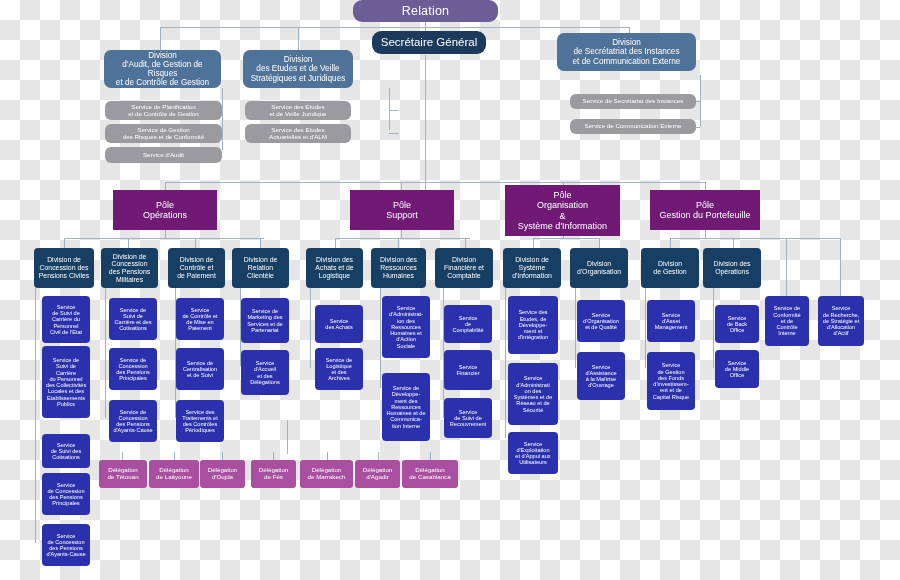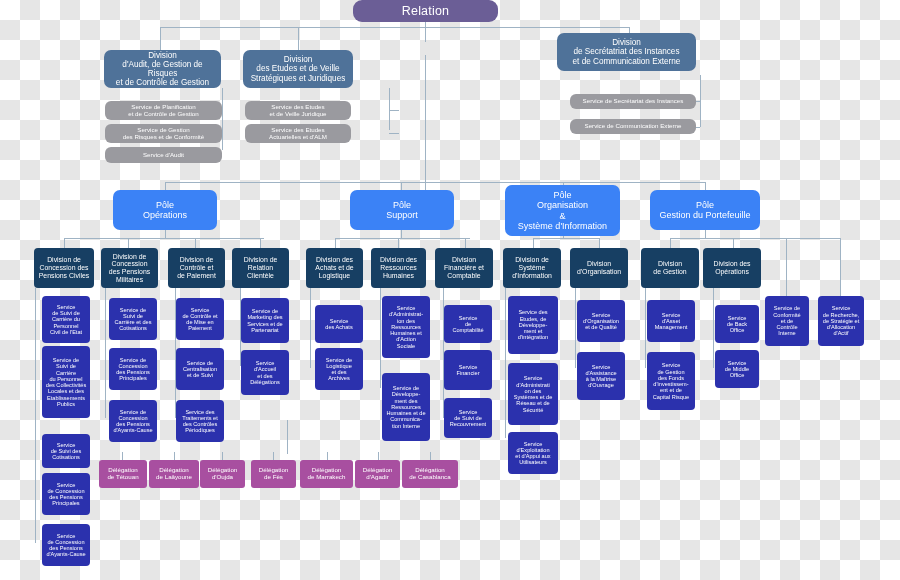--- a/index.html
+++ b/index.html
@@ -37,21 +37,21 @@
   }
   .n-div1{
     background:#4f7299;border-radius:7px;
     font-size:8.2px;padding:2px 3px;
   }
   .n-serv-gray{
     background:#9a9a9f;border-radius:6px;
     font-size:6.2px;padding:1px 2px;
   }
   .n-pole{
-    background:#3b82f6;border-radius:7px;
+    background:#701a75;border-radius:0;
     font-size:9px;padding:2px;
   }
   .n-div2{
     background:#173f63;border-radius:4px;
     font-size:6.9px;padding:1px 2px;
   }
   .n-serv{
     background:#2b31ad;border-radius:4px;
     font-size:5.6px;padding:1px 1px;
   }
@@ -136,20 +136,21 @@
   <div class="ln lnv" style="left:174px;top:452px;height:8px;"></div>
   <div class="ln lnv" style="left:222px;top:452px;height:8px;"></div>
   <div class="ln lnv" style="left:273px;top:452px;height:8px;"></div>
   <div class="ln lnv" style="left:327px;top:452px;height:8px;"></div>
   <div class="ln lnv" style="left:378px;top:452px;height:8px;"></div>
   <div class="ln lnv" style="left:430px;top:452px;height:8px;"></div>
   <div class="ln lnv" style="left:287px;top:420px;height:34px;"></div>
 
   <div class="node n-dir" style="left:353px;top:0px;width:145px;height:22px;">Relation</div>
 
+  <div class="node n-sg" style="left:372px;top:31px;width:114px;height:23px;">Secrétaire Général</div>
 
   <div class="node n-div1" style="left:104px;top:50px;width:117px;height:38px;">Division
 d'Audit, de Gestion de Risques
 et de Contrôle de Gestion</div>
   <div class="node n-serv-gray" style="left:105px;top:101px;width:117px;height:19px;">Service de Planification
 et de  Contrôle de Gestion</div>
   <div class="node n-serv-gray" style="left:105px;top:124px;width:117px;height:19px;">Service de Gestion
 des Risques et de Conformité</div>
   <div class="node n-serv-gray" style="left:105px;top:147px;width:117px;height:16px;">Service d'Audit</div>
 

